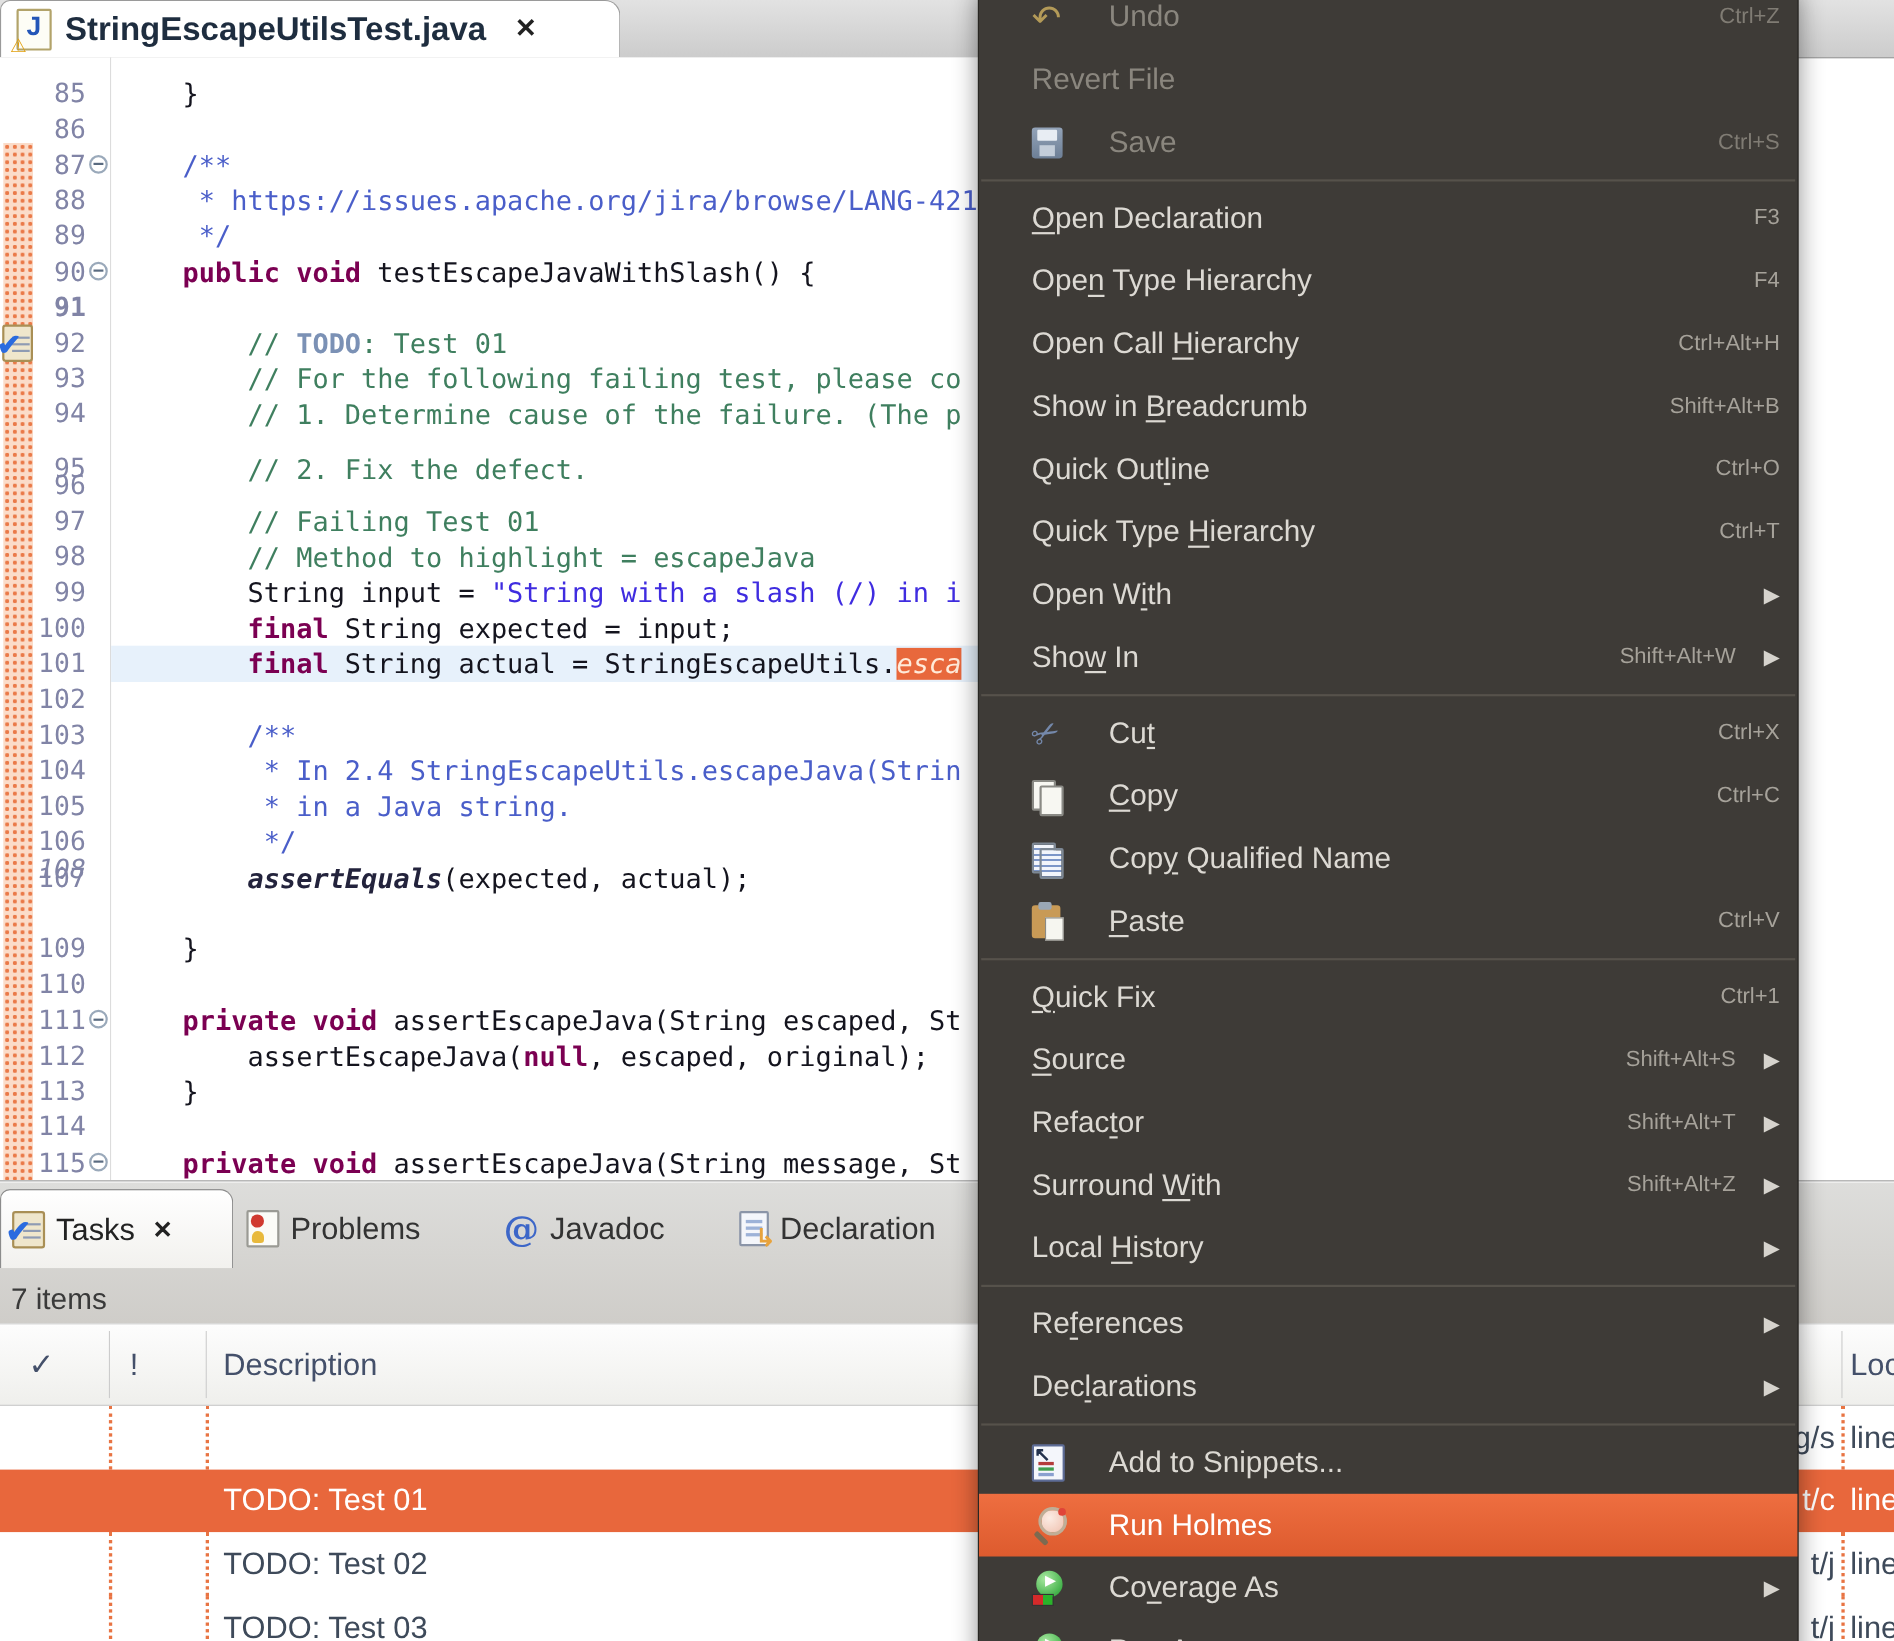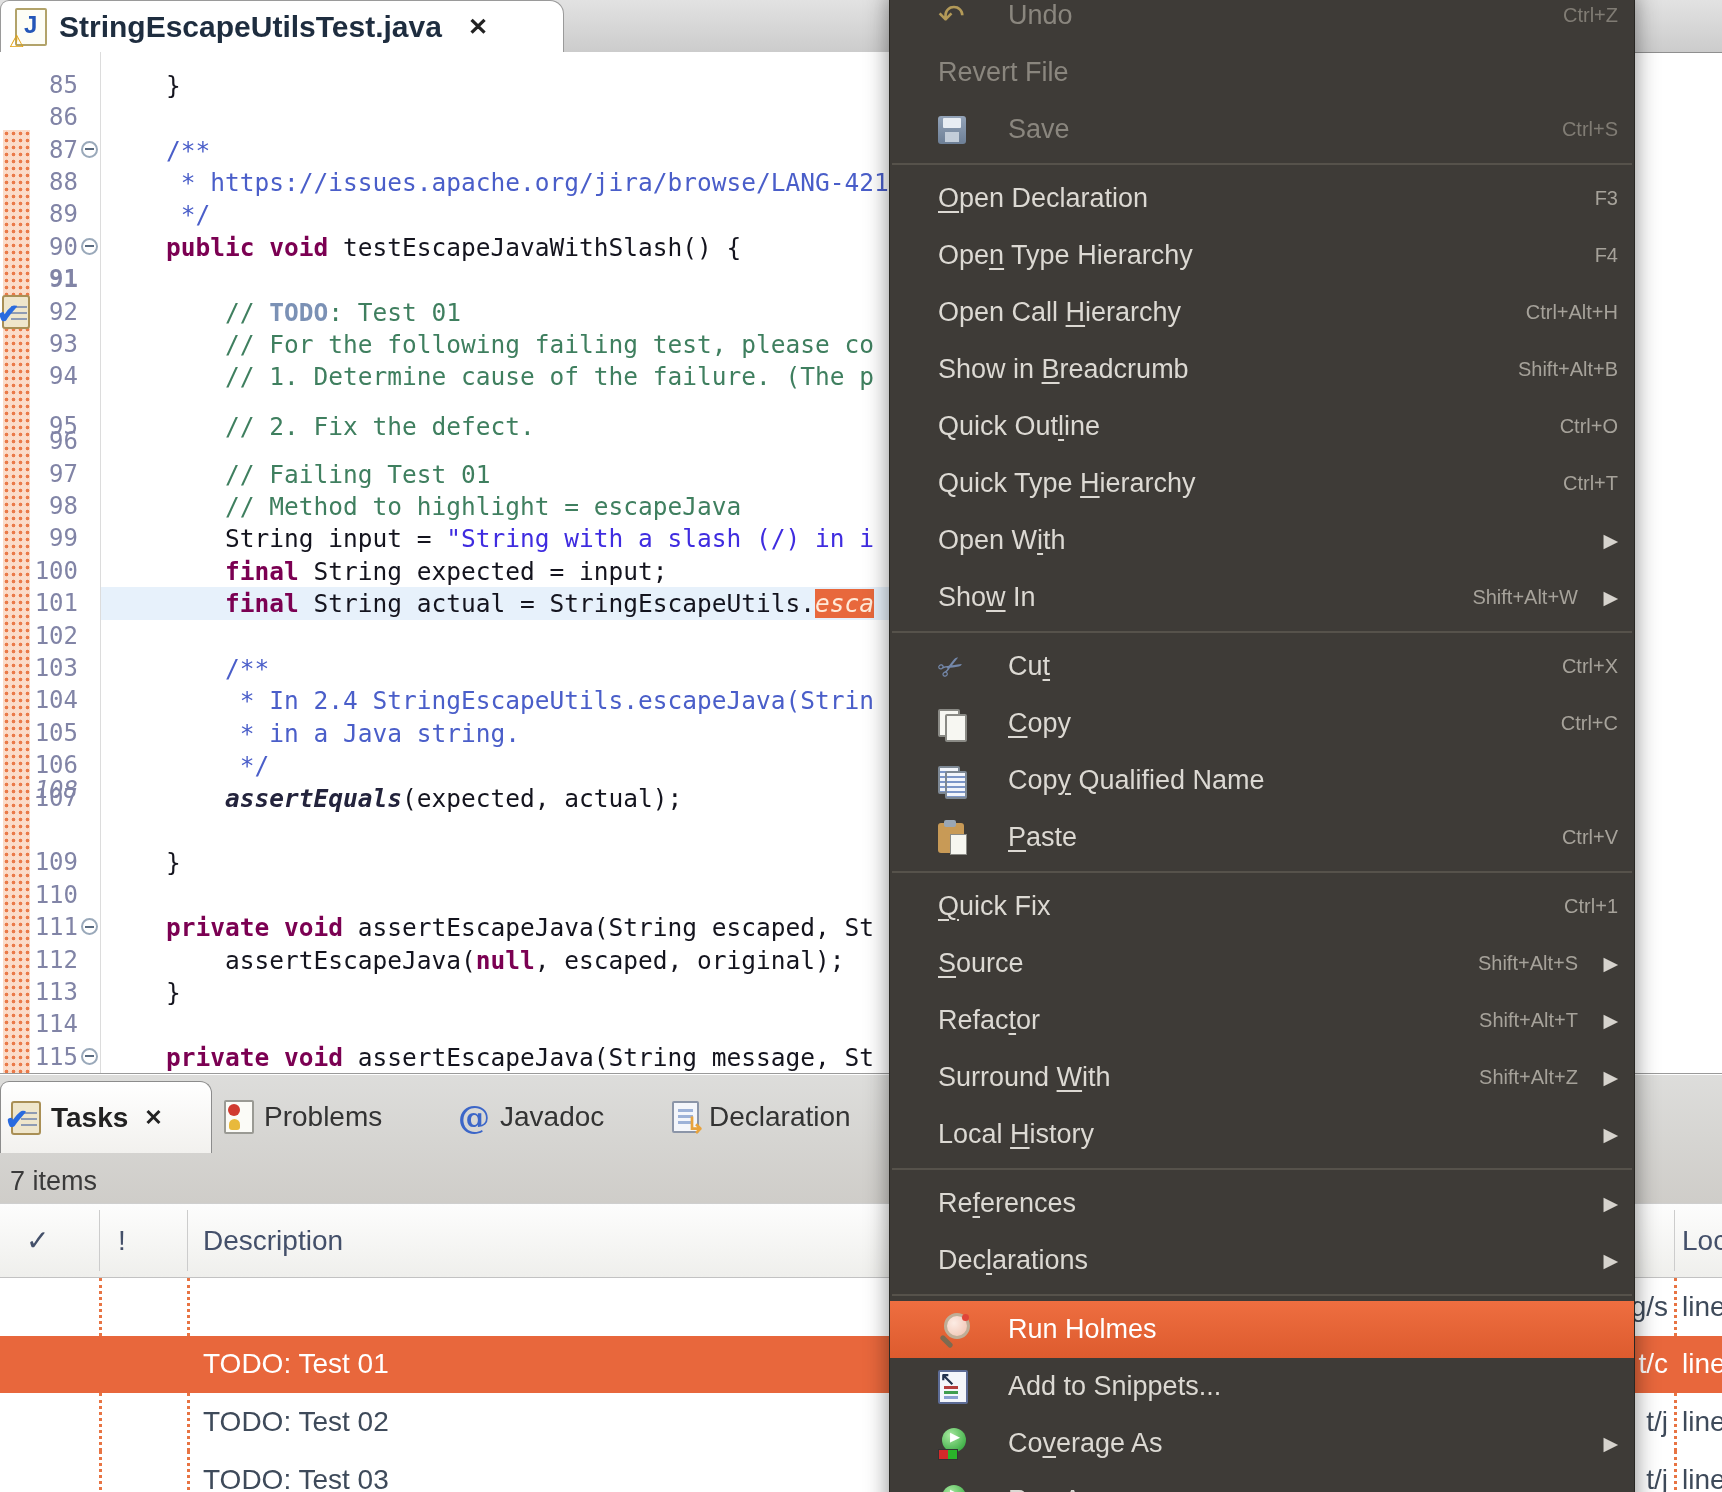--- a/index.html
+++ b/index.html
@@ -104,21 +104,21 @@
   .g-runas::after{content:"▶";position:absolute;left:12px;top:1px;font-size:13px;color:#fff}
   
   .panel{position:absolute;left:0;top:1073px;width:1722px;height:419px;background:#fff;
     border-top:1px solid #9a9a9a;z-index:1}
   .pstrip{position:absolute;left:0;top:1px;width:100%;height:128px;background:linear-gradient(#dddddb,#cfcdc9)}
   .ptab-sel{position:absolute;left:0;top:7px;width:212px;height:72px;background:linear-gradient(#ffffff,#f2f1ee);
     border:1px solid #8c8c8c;border-bottom:none;border-radius:9px 12px 0 0;box-sizing:border-box;
     display:flex;align-items:center;gap:10px;padding:0 10px;cursor:pointer}
   .ptab{position:absolute;top:7px;height:72px;display:flex;align-items:center;gap:10px;cursor:pointer}
   .ptab-label{font-size:28px;color:#333;white-space:nowrap}
-  .ptab-sel .ptab-label{font-weight:700;color:#222}
+  .ptab-sel .ptab-label{font-weight:400;color:#222}
   .ptab-close{font-size:22px;font-weight:700;color:#222;margin-left:6px}
   .ic-tasks{position:relative;width:30px;height:34px;background:#efe6cc;border:2px solid #a98f55;border-radius:3px;box-sizing:border-box;
     background-image:linear-gradient(#8f9bb3 0 0),linear-gradient(#8f9bb3 0 0),linear-gradient(#8f9bb3 0 0);
     background-repeat:no-repeat;background-size:16px 2px;background-position:8px 9px,8px 15px,8px 21px;flex:0 0 30px}
   .ic-tasks::before{content:"✔";position:absolute;left:-8px;top:0;color:#2a6bdf;font-size:28px;font-weight:700}
   .ic-problems{position:relative;width:30px;height:34px;background:#fbfbf7;border:2px solid #9a9a94;border-radius:2px;box-sizing:border-box;flex:0 0 30px}
   .ic-problems::before{content:"";position:absolute;left:2px;top:2px;width:12px;height:12px;border-radius:50%;background:#d03a30}
   .ic-problems::after{content:"";position:absolute;left:3px;bottom:2px;width:11px;height:11px;border-radius:50% 50% 3px 3px;background:#e8b93c}
   .ic-at{font-size:32px;font-weight:700;color:#3c66c8;font-family:"DejaVu Serif",serif}
   .ic-decl{position:relative;width:27px;height:32px;background:#f4f6fb;border:2px solid #8b95a8;border-radius:2px;box-sizing:border-box;
@@ -368,36 +368,36 @@
     <div class="msep"></div>
     <div class="mitem">
       <span>Re<u>f</u>erences</span>
       <span class="marrow" style="margin-left: auto;">▶</span>
     </div>
     <div class="mitem">
       <span>Dec<u>l</u>arations</span>
       <span class="marrow" style="margin-left: auto;">▶</span>
     </div>
     <div class="msep"></div>
+    <div class="mitem">
+      <span class="micon">
+        <span class="g-snippet"></span>
+      </span>
+      <span>Add to Snippets...</span>
+    </div>
     <div class="mitem selected">
       <span class="micon">
         <span class="g-holmes">
           <span class="dot"></span>
         </span>
       </span>
       <span>Run Holmes</span>
     </div>
     <div class="mitem">
       <span class="micon">
-        <span class="g-snippet"></span>
-      </span>
-      <span>Add to Snippets...</span>
-    </div>
-    <div class="mitem">
-      <span class="micon">
         <span class="g-cov">
           <span class="bar"></span>
         </span>
       </span>
       <span>Co<u>v</u>erage As</span>
       <span class="marrow" style="margin-left: auto;">▶</span>
     </div>
     <div class="mitem">
       <span class="micon">
         <span class="g-runas"></span>

